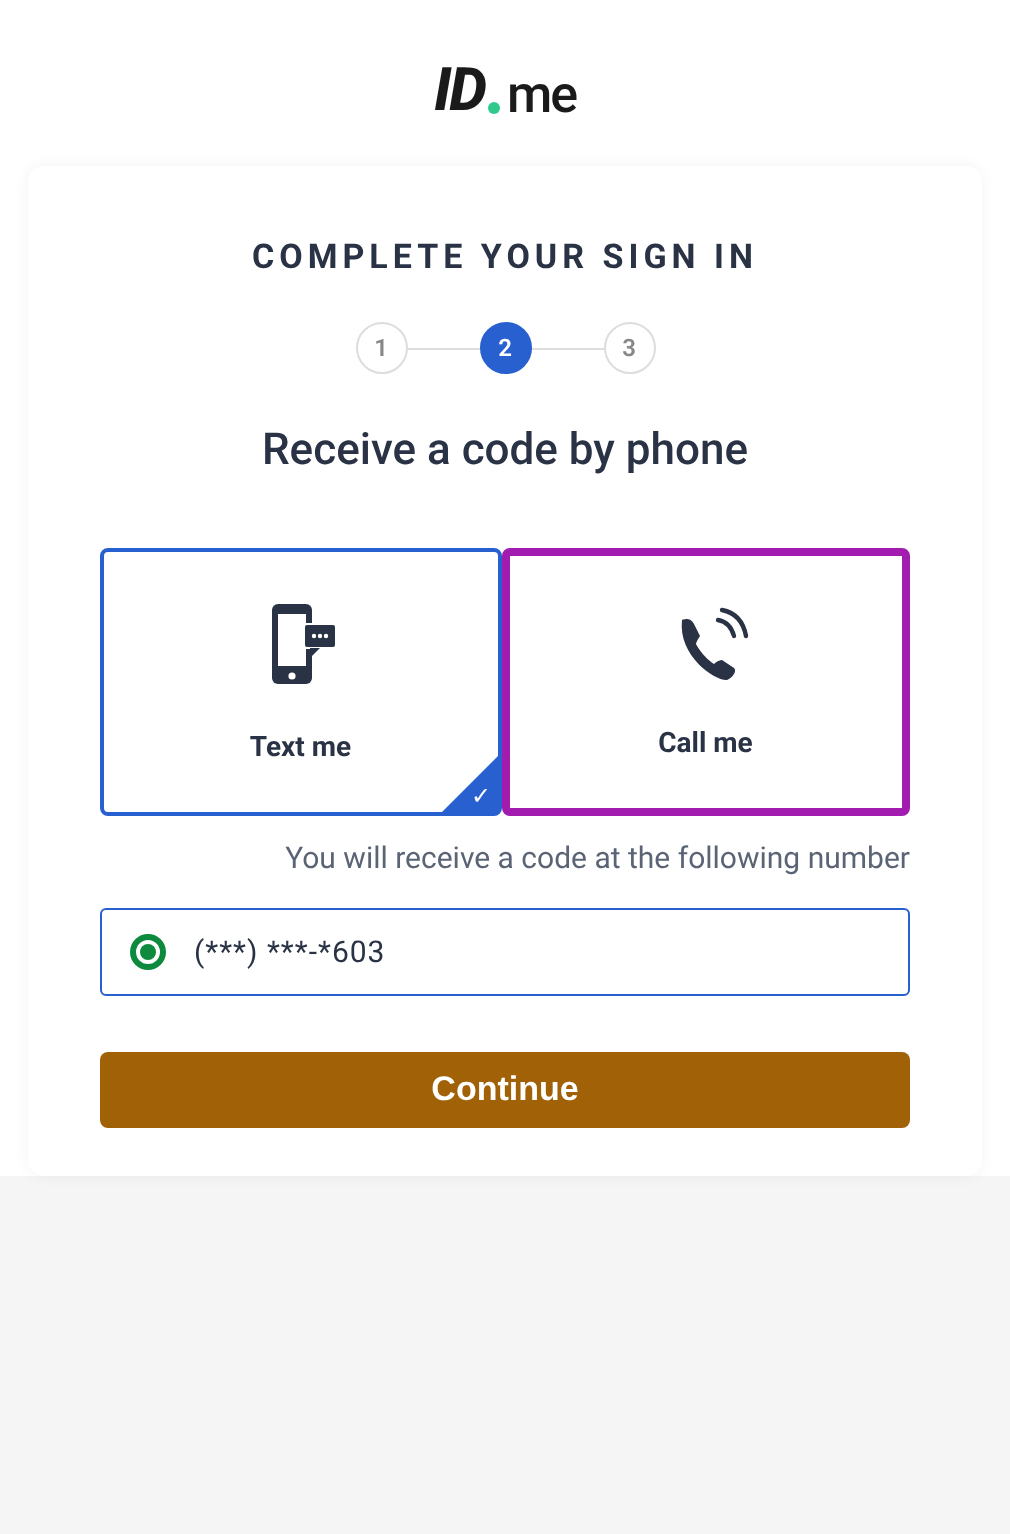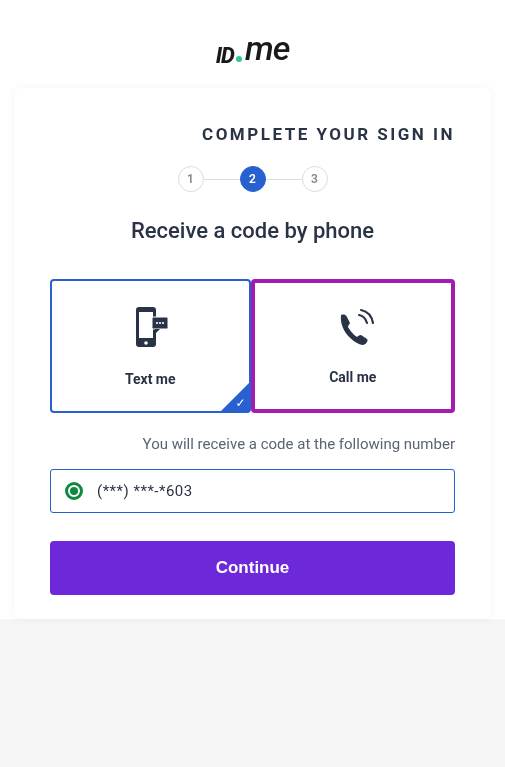--- a/index.html
+++ b/index.html
@@ -16,32 +16,32 @@
     }
     .logo-bar {
       text-align: center;
       padding: 28px 0 20px;
     }
     .logo {
       display: inline-flex;
       align-items: flex-end;
       gap: 1px;
     }
-    .logo .id { font-weight: 800; font-size: 22px; color: #1a1a1a; letter-spacing: -1px; font-style: italic; }
+    .logo .id { font-weight: 800; font-size: 30px; color: #1a1a1a; letter-spacing: -1px; font-style: italic; }
     .logo .dot { width: 6px; height: 6px; background: #2fc98e; border-radius: 50%; margin: 0 2px 6px 1px; }
-    .logo .me { font-size: 34px; color: #1a1a1a; font-style: italic; font-weight: 500; letter-spacing: -1px; }
+    .logo .me { font-size: 26px; color: #1a1a1a; font-weight: 500; letter-spacing: -1px; }
     .card {
       background: #fff;
       border-radius: 8px;
       margin: 0 14px;
       padding: 36px 36px 24px;
       box-shadow: 0 0 8px rgba(0,0,0,0.05);
     }
     .heading {
-      text-align: right;
+      text-align: center;
       font-size: 17px;
       letter-spacing: 2.5px;
       font-weight: 700;
       color: #2a3345;
     }
     .stepper {
       display: flex;
       align-items: center;
       justify-content: center;
       margin: 22px 0 26px;
@@ -60,21 +60,21 @@
     .step-line { width: 36px; height: 1px; background: #ddd; }
     .subheading {
       text-align: center;
       font-size: 22px;
       color: #2a3345;
       font-weight: 500;
       margin-bottom: 36px;
     }
     .options {
       display: flex;
-      margin-bottom: 22px;
+      margin-bottom: 12px;
     }
     .option {
       flex: 1;
       border: 4px solid #a21caf;
       border-radius: 4px;
       height: 134px;
       display: flex;
       flex-direction: column;
       align-items: center;
       justify-content: center;
@@ -153,25 +153,25 @@
       pointer-events: none;
     }
     .arrow {
       position: absolute;
       bottom: -5px;
       left: 135px;
       pointer-events: none;
     }
     .continue-btn {
       width: 100%;
-      background: #6d28d9;
+      background: #a16207;
       color: #fff;
       border: none;
       border-radius: 4px;
-      height: 54px;
+      height: 38px;
       font-size: 17px;
       font-weight: 600;
       cursor: pointer;
     }
     svg { display: block; }
   </style>
 </head>
 <body>
 
 <div class="page">

